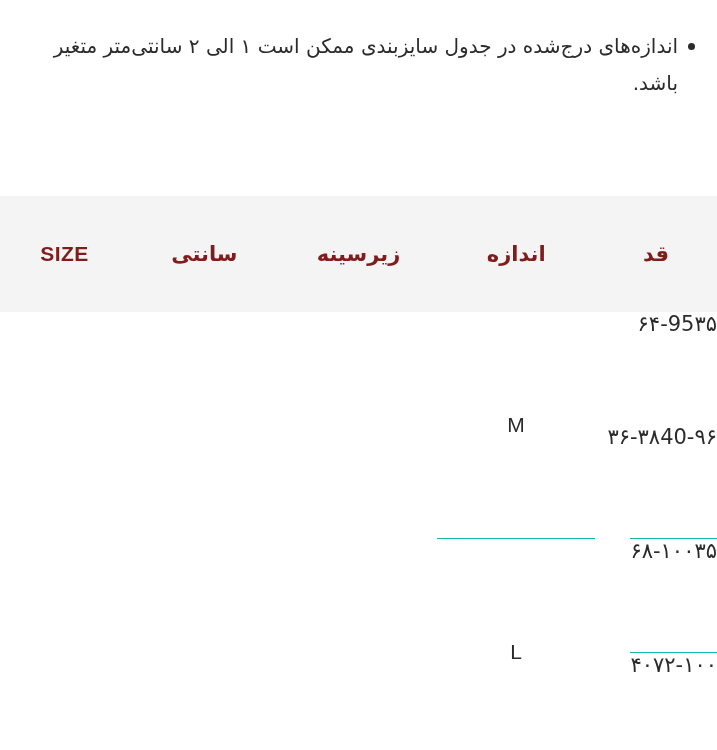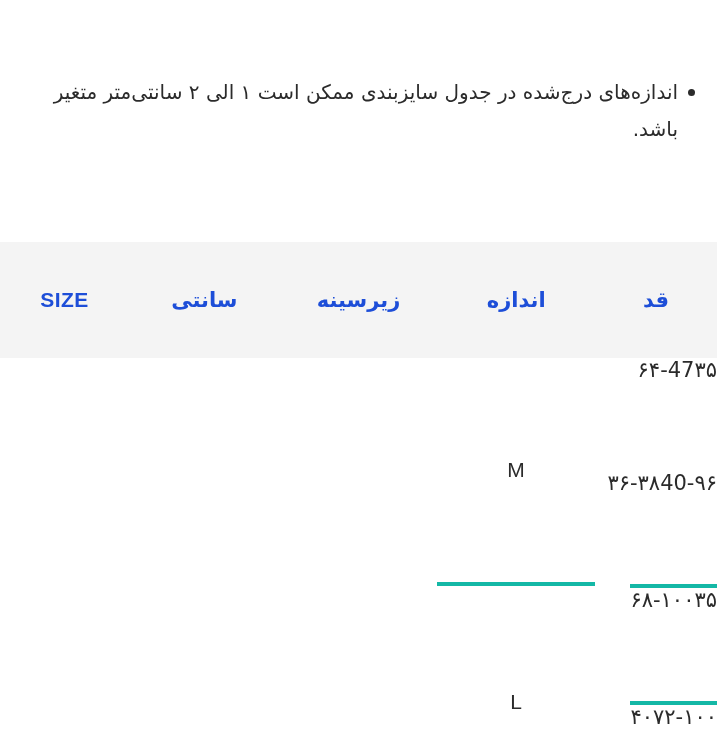--- a/index.html
+++ b/index.html
@@ -18,21 +18,20 @@
     width: 717px;
     height: 750px;
     position: relative;
     box-sizing: border-box;
   }
 
   
   .notes {
     padding: 28px 22px 0 22px;
     box-sizing: border-box;
-    margin-top: 46px;
   }
   .note-item {
     display: flex;
     flex-direction: row;
     align-items: flex-start;
     justify-content: flex-start;
     gap: 10px;
   }
   .bullet {
     flex: 0 0 auto;
@@ -65,34 +64,34 @@
     table-layout: fixed;
     direction: rtl;
   }
   table.size-table thead tr {
     background: #f4f4f4;
   }
   table.size-table th {
     height: 116px;
     font-size: 21px;
     font-weight: 700;
-    color: #1d4ed8;
+    color: #7f1d1d;
     text-align: center;
     vertical-align: middle;
     border: 0;
     padding: 0;
   }
   table.size-table td {
     height: 113px;
     font-size: 21px;
     font-weight: 400;
     color: #2b2b2b;
     text-align: center;
     vertical-align: middle;
-    border-top: 4px solid #14b8a6;
+    border-top: 1px solid #14b8a6;
     padding: 0;
     background: #ffffff;
   }
   table.size-table tbody tr:first-child td {
     border-top: 0;
   }
   
   col.c-ghad   { width: 17%; }
   col.c-zir    { width: 22%; }
   col.c-door   { width: 22%; }
@@ -137,21 +136,21 @@
           <th>قد</th>
           <th>اندازه</th>
           <th>زیرسینه</th>
           <th>سانتی</th>
           <th class="latin">SIZE</th>
         </tr>
       </thead>
       <tbody>
         <tr>
           <td class="fa-num">۳۵</td>
-          <td class="fa-num">۶۴-47</td>
+          <td class="fa-num">۶۴-95</td>
           <td class="fa-num">40-۹۶</td>
           <td class="fa-num">۳۶-۳۸</td>
           <td class="latin">M</td>
         </tr>
         <tr>
           <td class="fa-num">۳۵</td>
           <td class="fa-num">۶۸-۱۰۰</td>
           <td class="fa-num">۷۲-۱۰۰</td>
           <td class="fa-num">۴۰</td>
           <td class="latin">L</td>

